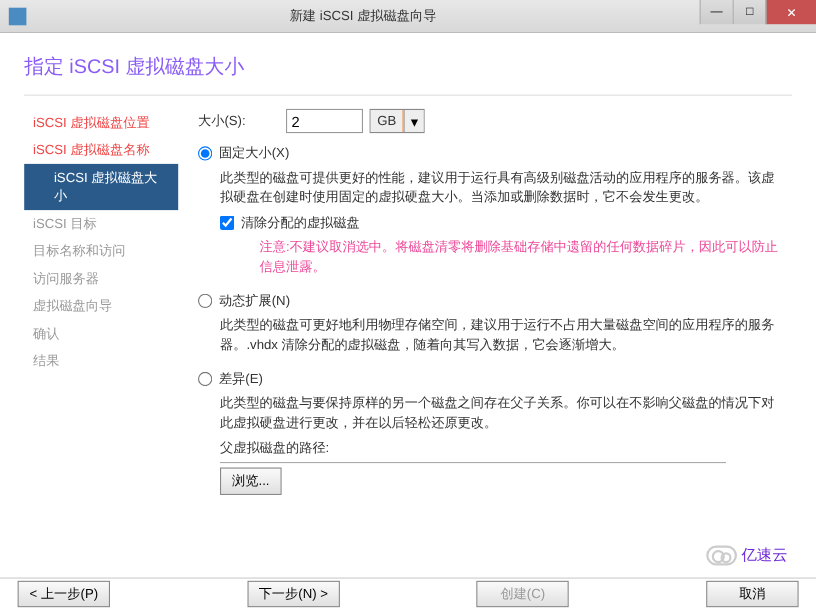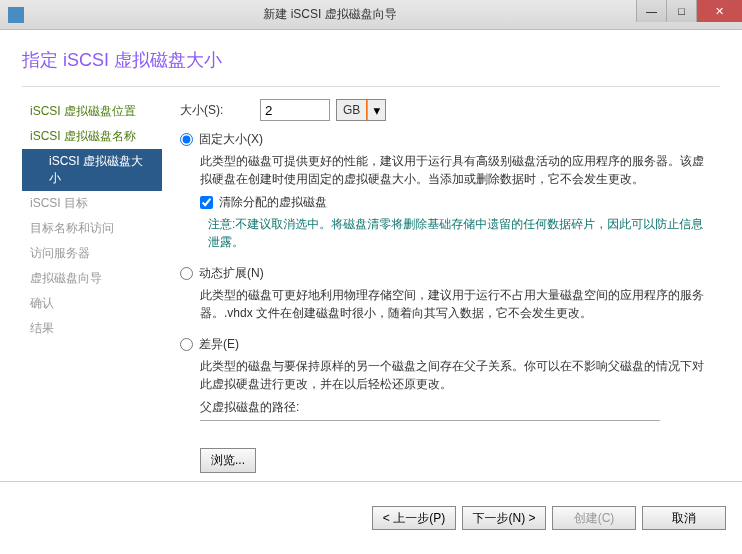--- a/index.html
+++ b/index.html
@@ -8,41 +8,41 @@
 .titlebar-icon { width: 16px; height: 16px; margin-left: 8px; background: #4a8bc2; }
 .titlebar-title { flex: 1; text-align: center; font-size: 12px; color: #333; }
 .win-controls { display: flex; height: 100%; }
 .win-btn { width: 30px; height: 22px; display: flex; align-items: center; justify-content: center; border-left: 1px solid #aaa; background: linear-gradient(#ddd,#ccc); cursor: pointer; font-size: 11px; }
 .win-btn.close { background: #c75050; color: #fff; width: 46px; }
 .header { padding: 18px 22px 10px; }
 .header h1 { font-size: 18px; font-weight: normal; color: #8b5cf6; }
 .hr { border-top: 1px solid #ddd; margin: 4px 22px 0; }
 .content { display: flex; padding: 8px 0 0 0; height: 430px; }
 .sidebar { width: 162px; padding: 4px 0 0 22px; }
-.sidebar-item { padding: 4px 8px; font-size: 12px; color: #4d7c0f; cursor: pointer; }
+.sidebar-item { padding: 4px 8px; font-size: 12px; color: #ef4444; cursor: pointer; }
 .sidebar-item.active { background: #2a5a8a; color: #fff; padding-left: 27px; }
 .sidebar-item.disabled { color: #999; }
 .main { flex: 1; padding: 4px 32px 0 18px; font-size: 12px; color: #333; }
 .row { display: flex; align-items: center; margin-bottom: 10px; }
 .row-label { width: 80px; }
 .size-input { width: 70px; height: 22px; border: 1px solid #999; padding: 2px 4px; margin-right: 6px; }
 .unit-box { display: inline-flex; align-items: center; border: 1px solid #888; height: 22px; }
 .unit-box span { padding: 0 6px; background: #eee; border-right: 1px solid #f97316; height: 100%; display: inline-flex; align-items: center; }
 .unit-box button { width: 18px; height: 100%; background: #eee; border: none; border-left: 1px solid #aaa; cursor: pointer; }
 .option-block { margin-bottom: 14px; }
 .option-head { display: flex; align-items: center; margin-bottom: 4px; }
 .option-head input[type=radio] { margin-right: 6px; }
 .option-desc { margin-left: 20px; line-height: 1.5; color: #333; }
 .sub-check { margin: 6px 0 4px 20px; display: flex; align-items: center; }
 .sub-check input { margin-right: 6px; }
-.sub-desc { margin-left: 28px; line-height: 1.5; color: #0f766e; }
+.sub-desc { margin-left: 56px; line-height: 1.5; color: #ec4899; }
 .path-label { margin: 6px 0 4px 20px; }
 .path-underline { border-bottom: 1px solid #aaa; margin-left: 20px; width: 460px; height: 1px; }
-.browse-btn { margin: 27px 0 0 20px; padding: 3px 10px; border: 1px solid #888; background: linear-gradient(#fafafa,#e0e0e0); cursor: pointer; font-size: 12px; }
-.footer { position: absolute; bottom: 0; left: 0; right: 0; border-top: 1px solid #ccc; padding: 24px 16px; display: flex; justify-content: flex-end; gap: 6px; background: #fff; }
+.browse-btn { margin: 4px 0 0 20px; padding: 3px 10px; border: 1px solid #888; background: linear-gradient(#fafafa,#e0e0e0); cursor: pointer; font-size: 12px; }
+.footer { position: absolute; bottom: 0; left: 0; right: 0; border-top: 1px solid #ccc; padding: 2px 16px; display: flex; justify-content: space-between; gap: 6px; background: #fff; }
 .footer button { min-width: 84px; height: 24px; border: 1px solid #888; background: linear-gradient(#fafafa,#e0e0e0); font-size: 12px; cursor: pointer; }
 .footer button:disabled { color: #999; }
 .watermark { position: absolute; right: 26px; bottom: 40px; font-size: 14px; color: #6d28d9; display: flex; align-items: flex-end; gap: 4px; }
 .watermark-icon { width: 28px; height: 18px; border: 2px solid #ccc; border-radius: 10px; position: relative; }
 .watermark-icon::before, .watermark-icon::after { content: ""; position: absolute; border: 2px solid #ccc; border-radius: 50%; }
 .watermark-icon::before { width: 8px; height: 8px; left: 3px; top: 2px; }
 .watermark-icon::after { width: 6px; height: 6px; right: 3px; top: 4px; }
 </style>
 </head>
 <body>
@@ -96,21 +96,21 @@
         <span>清除分配的虚拟磁盘</span>
       </label>
       <div class="sub-desc">注意:不建议取消选中。将磁盘清零将删除基础存储中遗留的任何数据碎片，因此可以防止信息泄露。</div>
     </div>
 
     <div class="option-block">
       <label class="option-head">
         <input type="radio" name="sizetype" style="">
         <span>动态扩展(N)</span>
       </label>
-      <div class="option-desc">此类型的磁盘可更好地利用物理存储空间，建议用于运行不占用大量磁盘空间的应用程序的服务器。.vhdx 文件在创建磁盘时很小，随着向其写入数据，它不会发生更改。</div>
+      <div class="option-desc">此类型的磁盘可更好地利用物理存储空间，建议用于运行不占用大量磁盘空间的应用程序的服务器。.vhdx 清除分配的虚拟磁盘，随着向其写入数据，它会逐渐增大。</div>
     </div>
 
     <div class="option-block">
       <label class="option-head">
         <input type="radio" name="sizetype" style="">
         <span>差异(E)</span>
       </label>
       <div class="option-desc">此类型的磁盘与要保持原样的另一个磁盘之间存在父子关系。你可以在不影响父磁盘的情况下对此虚拟硬盘进行更改，并在以后轻松还原更改。</div>
       <div class="path-label">父虚拟磁盘的路径:</div>
       <div class="path-underline"></div>

